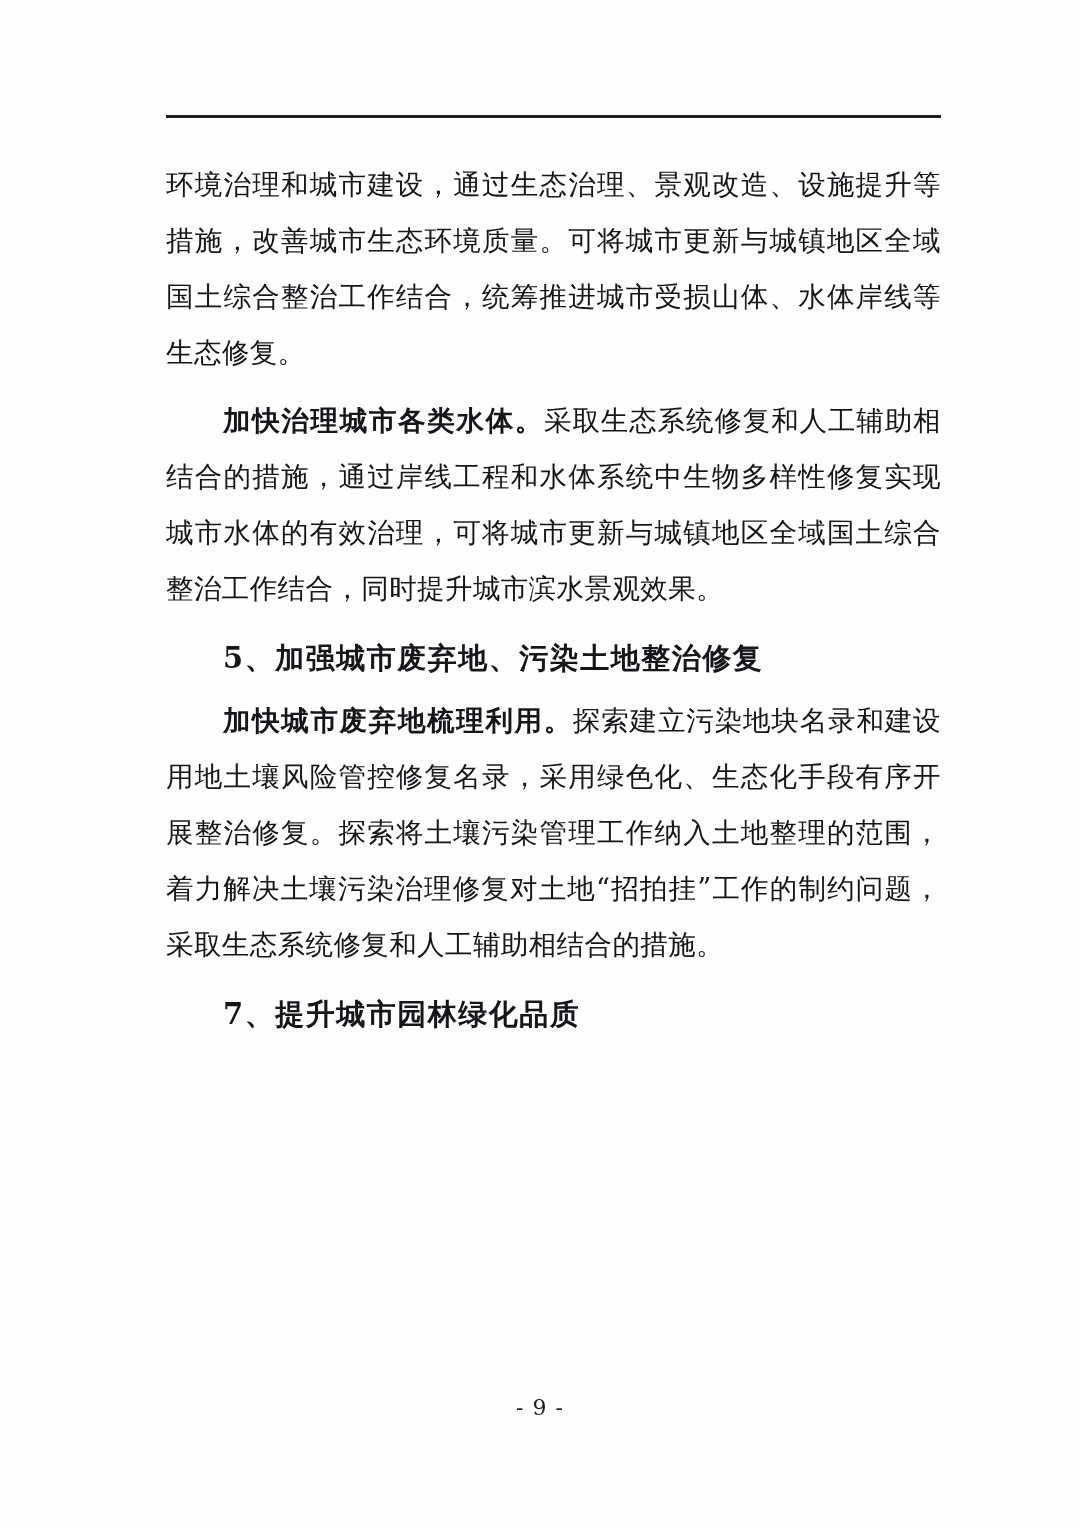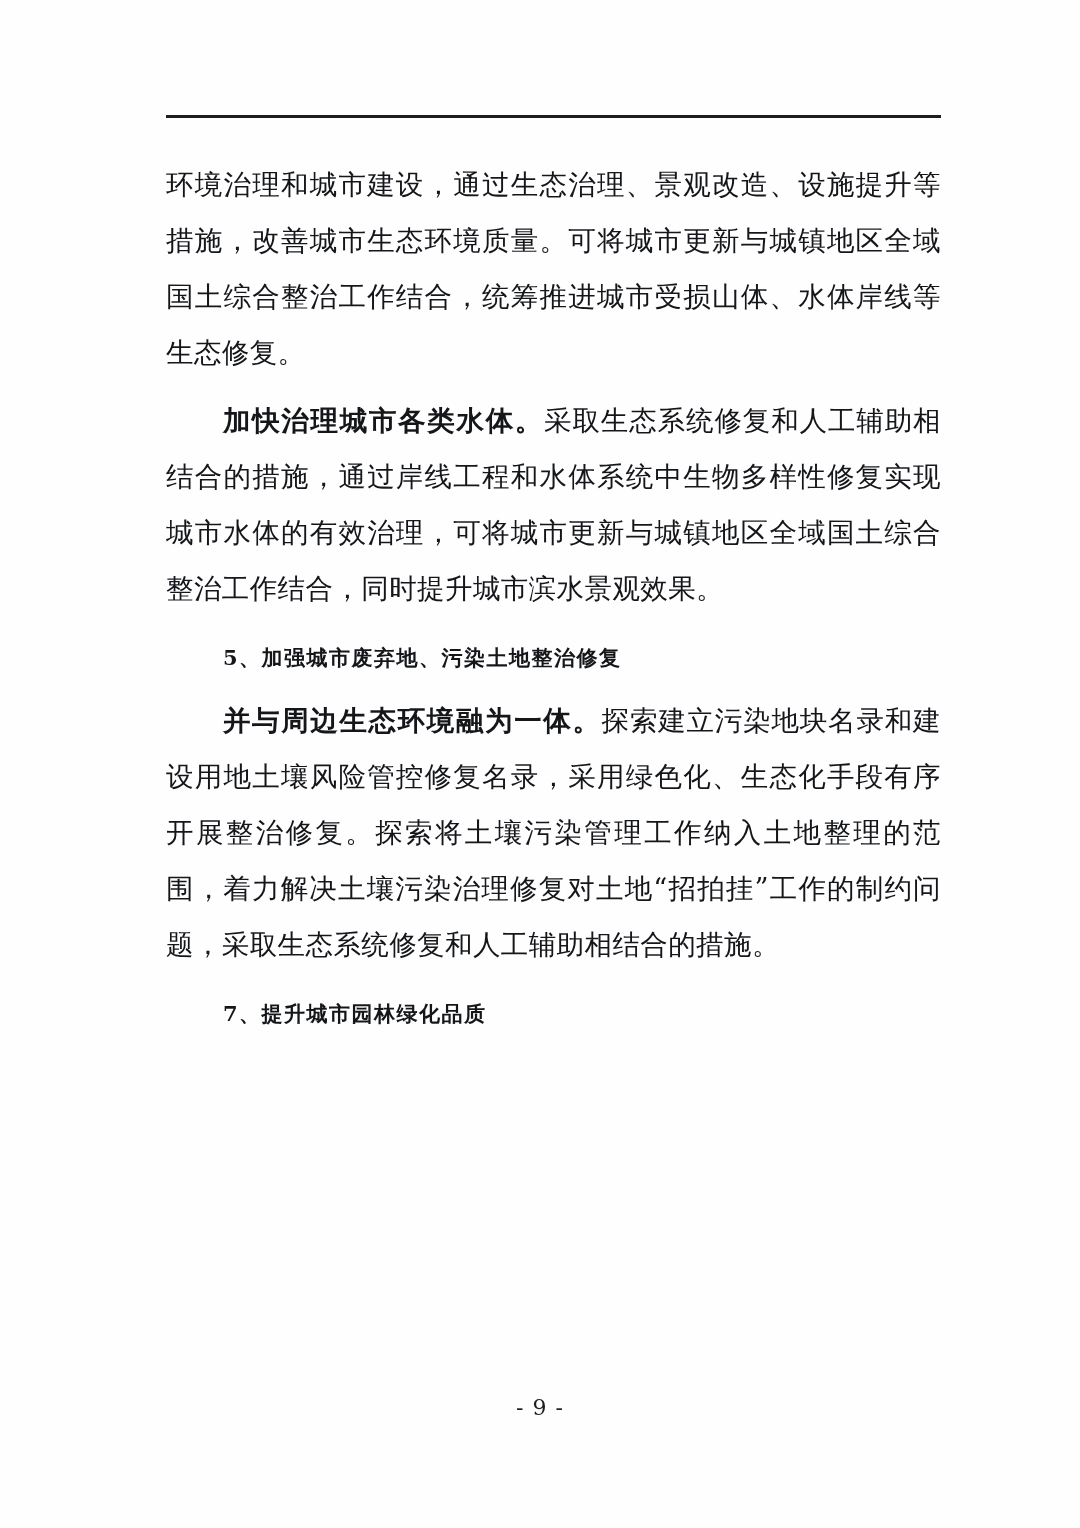--- a/index.html
+++ b/index.html
@@ -39,21 +39,21 @@
     margin: 0;
   }
   .para.indent {
     text-indent: 57px;
   }
   .lead {
     font-weight: 700;
     letter-spacing: 1.2px;
   }
   .heading {
-    font-size: 21px;
+    font-size: 29px;
     font-weight: 700;
     line-height: 56px;
     letter-spacing: 1.5px;
     margin: 0;
     text-indent: 57px;
   }
   .gap-sm { height: 6px; }
   .gap-md { height: 14px; }
   .footer {
     position: absolute;
@@ -79,20 +79,20 @@
 
     <div class="gap-sm"></div>
 
     <p class="para indent"><span class="lead">加快治理城市各类水体。</span><span>采取生态系统修复和人工辅助相结合的措施，通过岸线工程和水体系统中生物多样性修复实现城市水体的有效治理，可将城市更新与城镇地区全域国土综合整治工作结合，同时提升城市滨水景观效果。</span></p>
     <div class="gap-md"></div>
 
     <h2 class="heading">5、加强城市废弃地、污染土地整治修复</h2>
 
     <div class="gap-sm"></div>
 
-    <p class="para indent"><span class="lead">并与周边生态环境融为一体。</span><span>探索建立污染地块名录和建设用地土壤风险管控修复名录，采用绿色化、生态化手段有序开展整治修复。探索将土壤污染管理工作纳入土地整理的范围，着力解决土壤污染治理修复对土地“招拍挂”工作的制约问题，采取生态系统修复和人工辅助相结合的措施。</span></p>
+    <p class="para indent"><span class="lead">加快城市废弃地梳理利用。</span><span>探索建立污染地块名录和建设用地土壤风险管控修复名录，采用绿色化、生态化手段有序开展整治修复。探索将土壤污染管理工作纳入土地整理的范围，着力解决土壤污染治理修复对土地“招拍挂”工作的制约问题，采取生态系统修复和人工辅助相结合的措施。</span></p>
     <div class="gap-md"></div>
 
     <h2 class="heading">7、提升城市园林绿化品质</h2>
   </div>
 
   <div class="footer">- 9 -</div>
 </div>
 
 </body></html>

